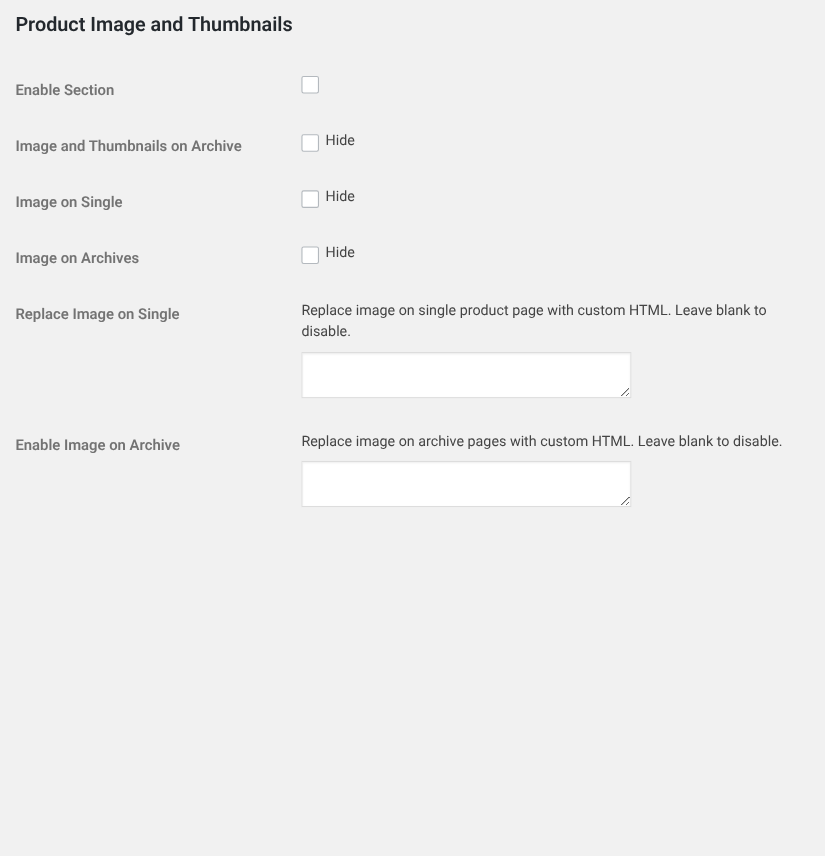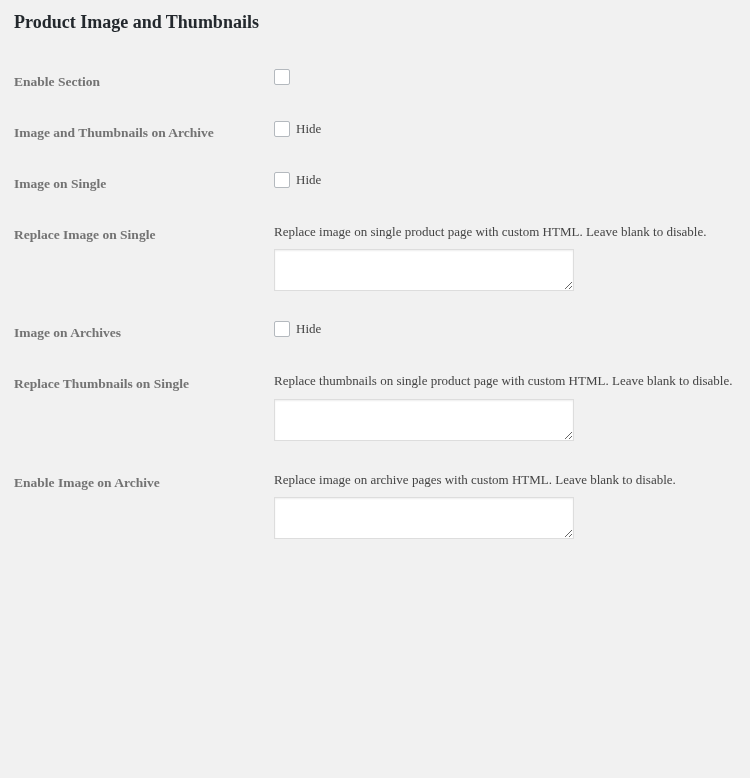--- a/index.html
+++ b/index.html
@@ -1,19 +1,18 @@
 <!DOCTYPE html>
 <html><head>
   <meta charset="utf-8">
   <style>
     * {
       box-sizing: border-box;
       margin: 0;
       padding: 0;
-      font-family: Liberation Serif, serif;
     }
     body {
       font-family: -apple-system, BlinkMacSystemFont, "Segoe UI", Roboto, "Helvetica Neue", Arial, sans-serif;
       background: #f1f1f1;
       font-size: 13px;
       color: #444;
       width: 750px;
       padding: 12px 14px 20px 14px;
     }
     h2 {
@@ -84,21 +83,21 @@
       height: 28px;
       border: 1px solid #ddd;
       box-shadow: inset 0 1px 2px rgba(0,0,0,0.07);
       font-family: inherit;
       font-size: 13px;
       padding: 4px 8px;
       background: #fff;
     }
     .checkbox-wrap {
       display: flex;
-      align-items: center;
+      align-items: flex-end;
     }
   </style>
 </head>
 <body>
 
 <h2>Product Image and Thumbnails</h2>
 
 <table class="form-table">
   <tbody>
     <tr>
@@ -122,39 +121,32 @@
     <tr>
       <th>Image on Single</th>
       <td>
         <div class="checkbox-wrap">
           <input type="checkbox" style="">
           <span class="checkbox-label">Hide</span>
         </div>
       </td>
     </tr>
     <tr>
-      <th>Replace Image on Single</th>
-      <td>
-        <p class="desc">Replace image on single product page with custom HTML. Leave blank to disable.</p>
-        <textarea style=""></textarea>
-      </td>
-    </tr>
-    <tr>
       <th>Image on Archives</th>
       <td>
         <div class="checkbox-wrap">
           <input type="checkbox" style="">
           <span class="checkbox-label">Hide</span>
         </div>
       </td>
     </tr>
     <tr>
-      <th>Replace Thumbnails on Single</th>
+      <th>Replace Image on Single</th>
       <td>
-        <p class="desc">Replace thumbnails on single product page with custom HTML. Leave blank to disable.</p>
+        <p class="desc">Replace image on single product page with custom HTML. Leave blank to disable.</p>
         <textarea style=""></textarea>
       </td>
     </tr>
     <tr>
       <th>Enable Image on Archive</th>
       <td>
         <p class="desc">Replace image on archive pages with custom HTML. Leave blank to disable.</p>
         <textarea style=""></textarea>
       </td>
     </tr>

